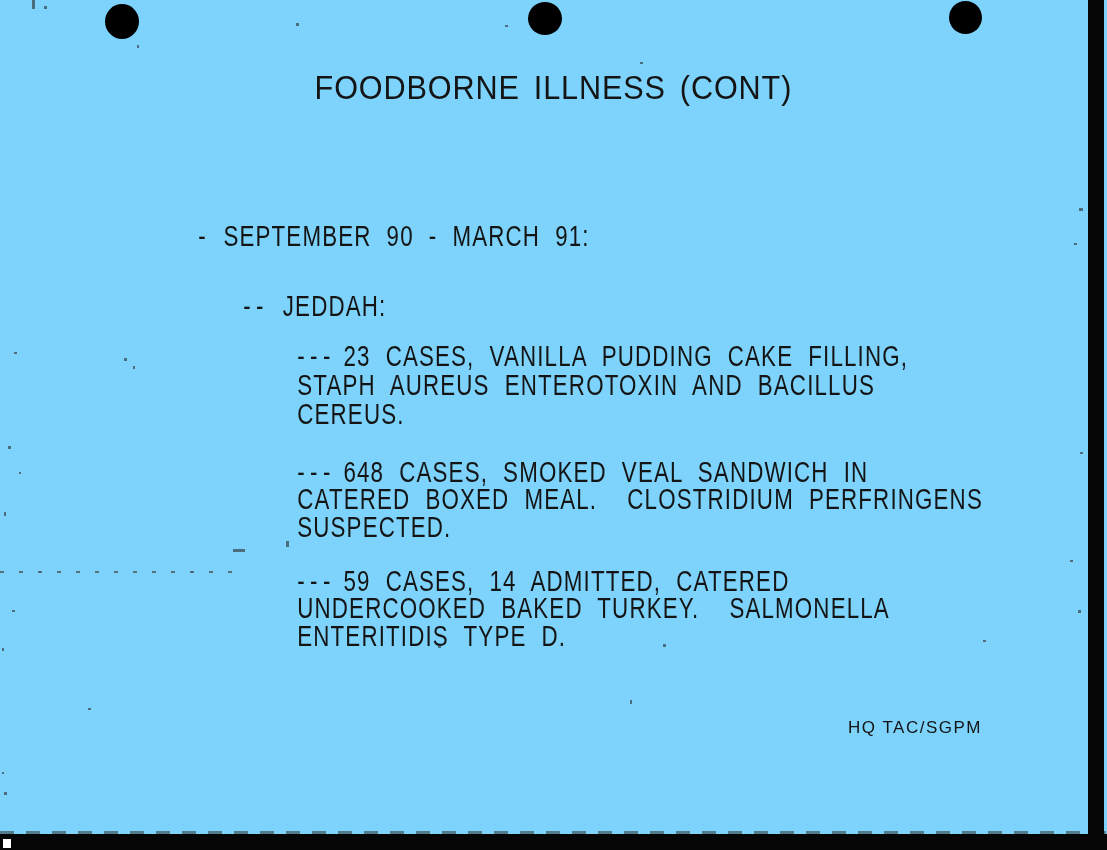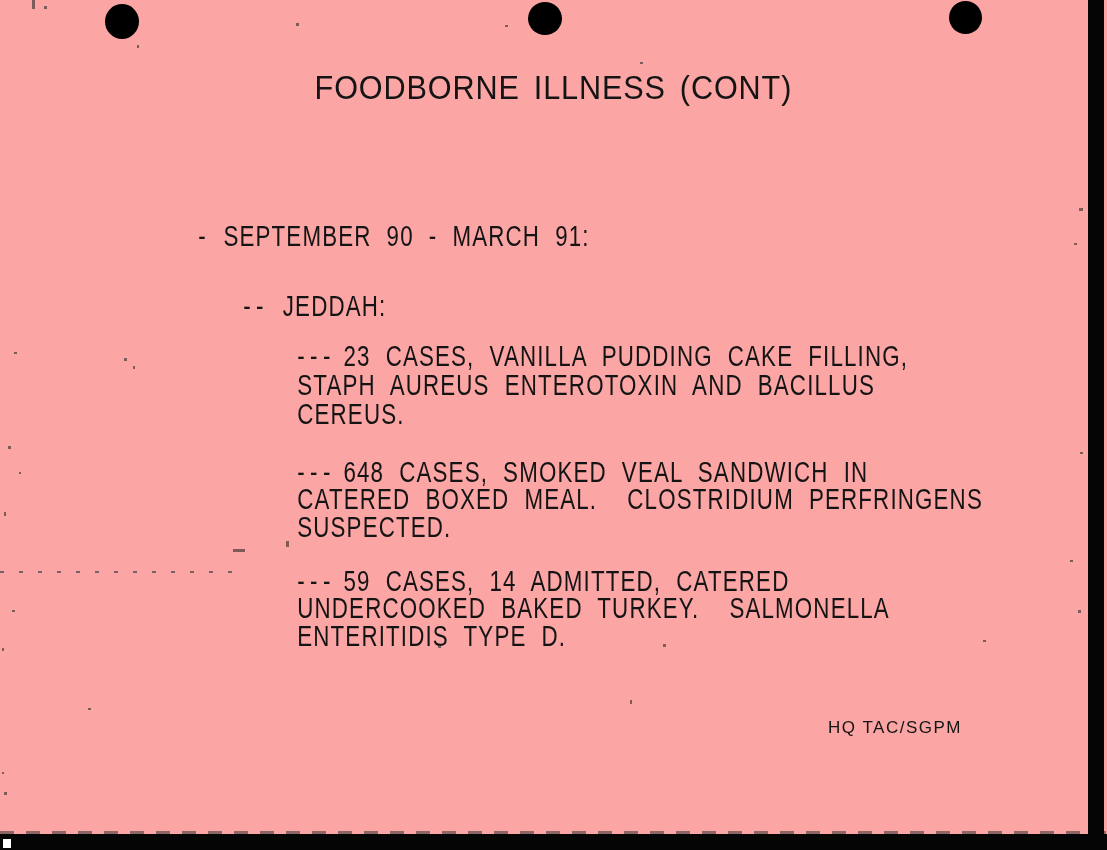--- a/index.html
+++ b/index.html
@@ -1,19 +1,19 @@
 <!DOCTYPE html>
 <html><head>
 <meta charset="utf-8">
 <style>
   html,body{margin:0;padding:0;background:#e8e8e8;}
   .page{
     position:relative;
     width:1107px;height:850px;
-    background:#fca5a5;
+    background:#7dd3fc;
     overflow:hidden;
     font-family:"Liberation Sans",sans-serif;
     color:#141414;
   }
   
   .hole{position:absolute;background:#000;border-radius:50%;}
   .hole-left{left:105px;top:4px;width:34px;height:35px;}
   .hole-mid{left:528px;top:2px;width:34px;height:33px;}
   .hole-right{left:949px;top:1px;width:33px;height:33px;}
   
@@ -34,21 +34,21 @@
   .m-l1{margin-right:16px;}
   .m-l2{margin-right:18px;}
   .m-l3{margin-right:10px;}
   .title-row{position:absolute;left:0;top:70px;width:1107px;text-align:center;}
   .title-row span{
     display:inline-block;font-size:34px;line-height:1;
     letter-spacing:1px;word-spacing:5px;
     transform:scaleX(0.9);white-space:pre;
   }
   .footer-line{
-    position:absolute;left:828px;top:719px;
+    position:absolute;left:848px;top:719px;
     font-size:17px;line-height:1;letter-spacing:1.5px;white-space:pre;
   }
   
   .speck{position:absolute;background:#2a2a2a;opacity:.6;}
   .dotted-line{
     position:absolute;left:0;top:571px;width:246px;height:2px;opacity:.7;
     background:repeating-linear-gradient(to right,#444 0 4px,transparent 4px 19px);
   }
 </style>
 </head>

